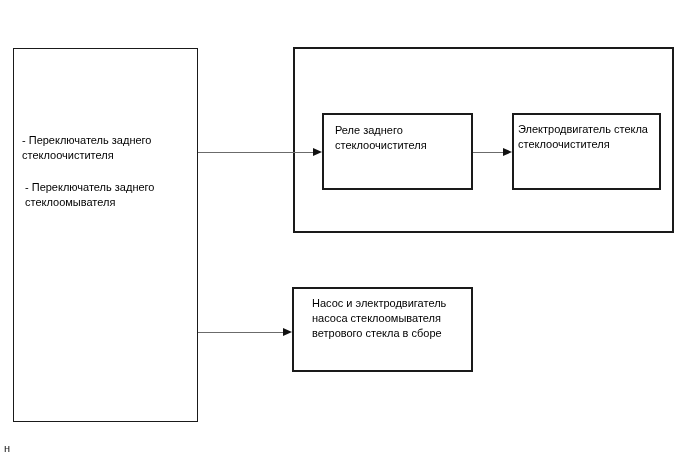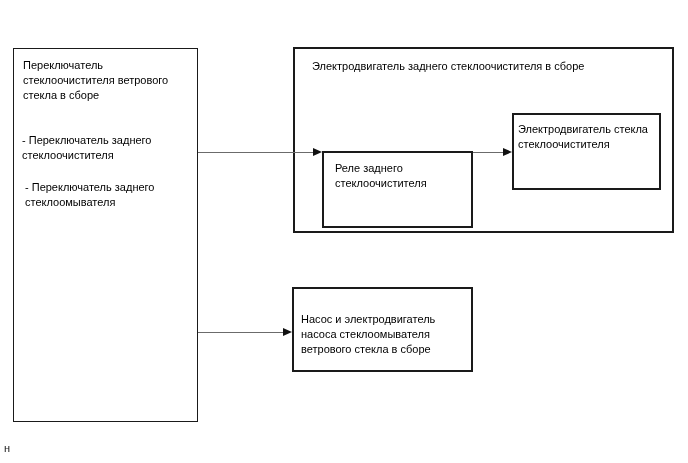--- a/index.html
+++ b/index.html
@@ -49,45 +49,41 @@
     font-size: 11px;
     color: #1a1a1a;
   }
 </style>
 </head>
 <body>
 
 <div class="canvas">
 
   <div class="box thin-border" style="left:13px; top:48px; width:185px; height:374px;">
-    <div class="box-text" style="left:9px; top:9px; width:168px;">Переключатель
-стеклоочистителя ветрового
-стекла в сборе</div>
     <div class="box-text" style="left:8px; top:84px; width:168px;">- Переключатель заднего
 стеклоочистителя</div>
     <div class="box-text" style="left:11px; top:131px; width:168px;">- Переключатель заднего
 стеклоомывателя</div>
   </div>
 
   <div class="box thick-border" style="left:293px; top:47px; width:381px; height:186px;">
-    <div class="box-text" style="left:17px; top:10px; width:350px; white-space:nowrap;">Электродвигатель заднего стеклоочистителя в сборе</div>
 
-    <div class="box thick-border" style="left:27px; top:64px; width:151px; height:77px;margin-top:38px;">
+    <div class="box thick-border" style="left:27px; top:64px; width:151px; height:77px;">
       <div class="box-text" style="left:11px; top:8px; width:130px;">Реле заднего
 стеклоочистителя</div>
     </div>
 
     <div class="box thick-border" style="left:217px; top:64px; width:149px; height:77px;">
       <div class="box-text" style="left:4px; top:7px; width:140px;">Электродвигатель стекла
 стеклоочистителя</div>
     </div>
   </div>
 
   <div class="box thick-border" style="left:292px; top:287px; width:181px; height:85px;">
-    <div class="box-text" style="left:7px; top:7px; width:168px;margin-top:16px;">Насос и электродвигатель
+    <div class="box-text" style="left:18px; top:7px; width:168px;">Насос и электродвигатель
 насоса стеклоомывателя
 ветрового стекла в сборе</div>
   </div>
 
   <div class="arrow-shaft" style="left:198px; top:152px; width:116px;"></div>
   <div class="arrow-head" style="left:313px; top:148px;"></div>
 
   <div class="arrow-shaft" style="left:473px; top:152px; width:31px;"></div>
   <div class="arrow-head" style="left:503px; top:148px;"></div>
 

